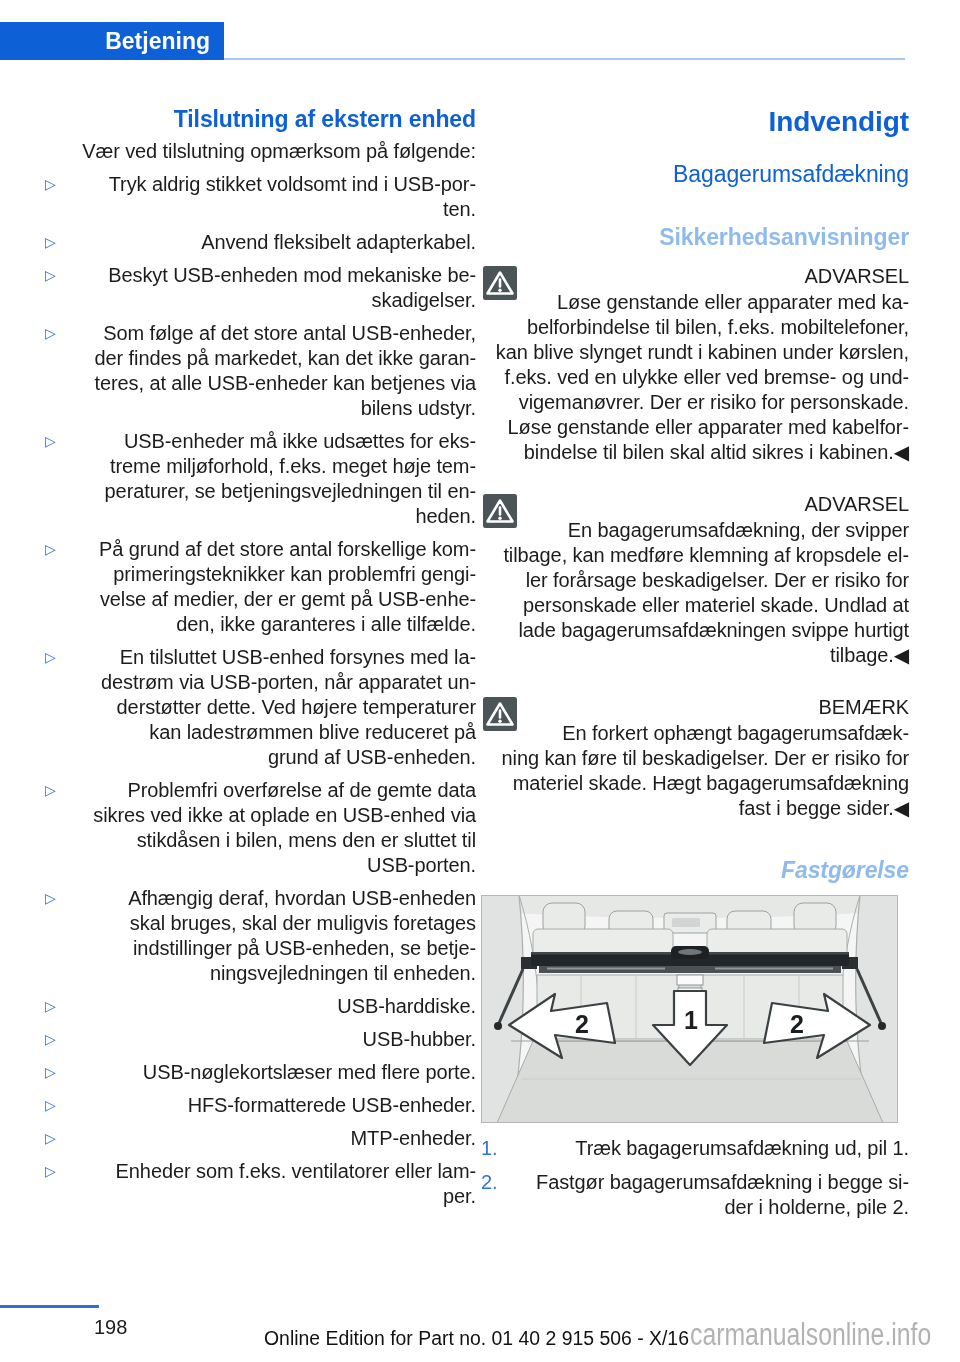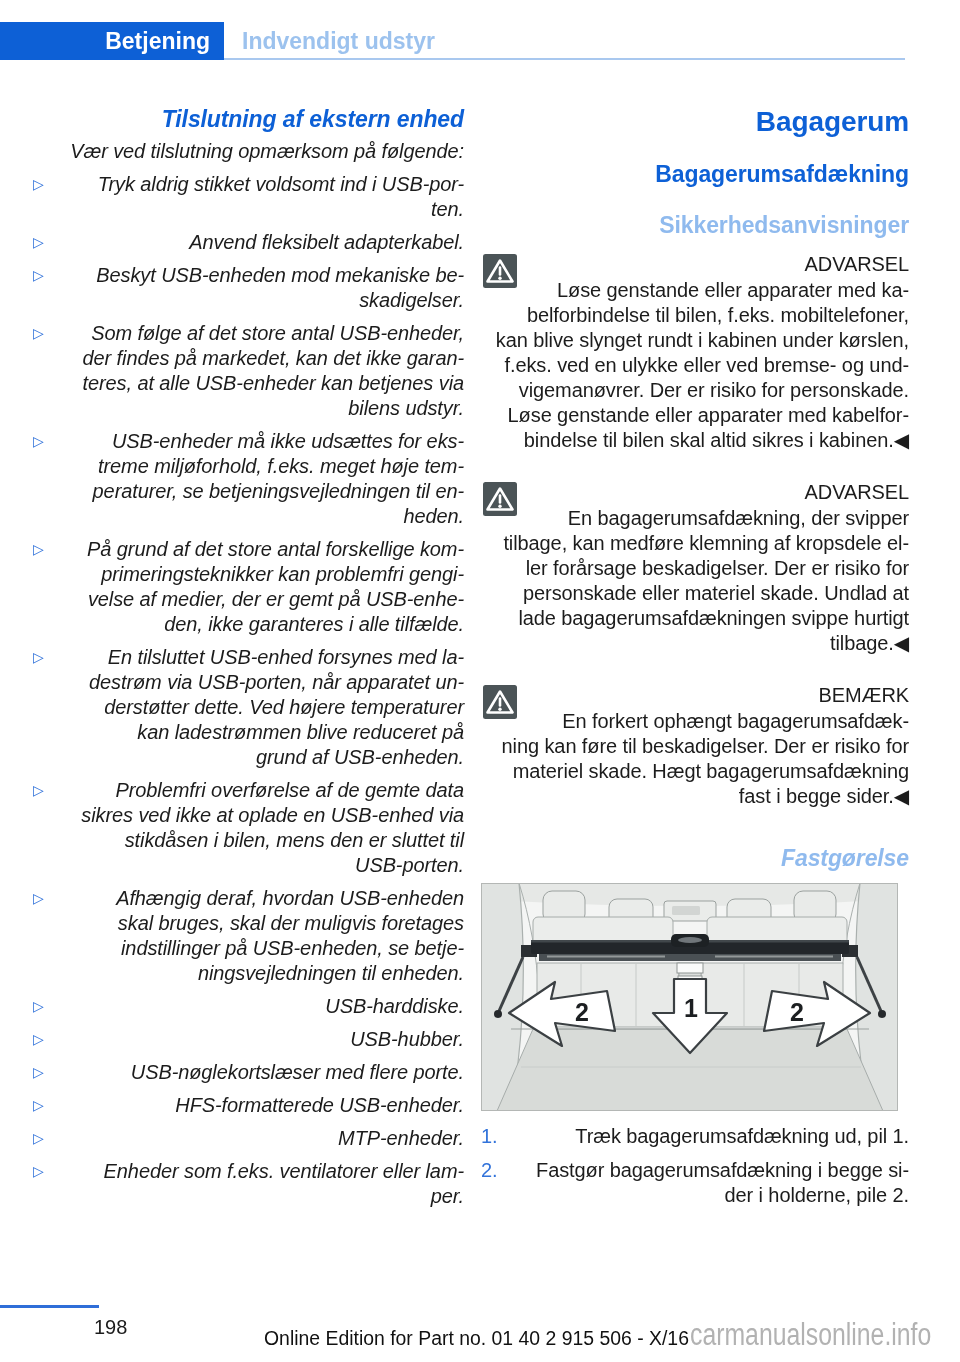--- a/index.html
+++ b/index.html
@@ -9,26 +9,26 @@
   
   .chapter-box{position:absolute;left:0;top:22px;width:224px;height:38px;background:#0d60d6;
                display:flex;justify-content:flex-end;align-items:center;padding-right:14px;box-sizing:border-box;}
   .chapter-box span{color:#ffffff;font-size:23px;font-weight:bold;}
   .section-label{position:absolute;left:242px;top:22px;height:38px;line-height:38px;
                  color:#9cc2ee;font-size:23px;font-weight:bold;}
   .header-rule{position:absolute;left:224px;top:58px;width:681px;height:2px;background:#a9c8ef;}
 
   
   .col{position:absolute;top:106px;font-size:20px;line-height:25px;letter-spacing:-0.1px;}
-  .col-left{left:32px;width:432px;font-style:italic;}
+  .col-left{left:44px;width:432px;}
   .col-right{left:481px;width:428px;}
 
   .h-blue{color:#0d60d6;font-size:23px;line-height:27px;font-weight:bold;margin:0 0 6px 0;}
   .h-big{color:#0d60d6;font-size:28px;line-height:32px;font-weight:bold;margin:0 0 23px 0;}
-  .h-sub{color:#0d60d6;font-size:23px;line-height:27px;font-weight:bold;margin:0 0 24px 0;}
+  .h-sub{color:#0d60d6;font-size:23px;line-height:27px;font-weight:normal;margin:0 0 36px 0;}
   .h-light{color:#8fbaee;font-size:23px;line-height:27px;font-weight:bold;margin:0 0 12px 0;}
   .h-fast{margin:36px 0 11px 0;font-style:italic;}
 
   p.body-p{margin:0 0 8px 0;white-space:pre;}
 
   ul.tri-list,ol.num-list{list-style:none;margin:0;padding:0;}
   ul.tri-list li{position:relative;padding-left:36px;margin-bottom:8px;}
   ul.tri-list .tri{position:absolute;left:1px;top:3px;font-size:14px;line-height:18px;color:#3273da;
                    font-family:"DejaVu Sans",sans-serif;}
   .li-text{white-space:pre;}
@@ -53,21 +53,20 @@
   .watermark .squish{display:inline-block;transform:scaleX(0.8);transform-origin:0 50%;}
 </style>
 </head>
 <body>
 
 <div class="page">
 
   <div class="chapter-box">
     <span>Betjening</span>
   </div>
-  <div class="section-label">Indvendigt udstyr</div>
   <div class="header-rule"></div>
 
   <div class="col col-left">
     <h2 class="h-blue">Tilslutning af ekstern enhed</h2>
     <p class="body-p">Vær ved tilslutning opmærksom på følgende:</p>
 
     <ul class="tri-list">
       <li><span class="tri">▷</span><span class="li-text">Tryk aldrig stikket voldsomt ind i USB-por-
 ten.</span></li>
       <li><span class="tri">▷</span><span class="li-text">Anvend fleksibelt adapterkabel.</span></li>
@@ -106,21 +105,21 @@
       <li><span class="tri">▷</span><span class="li-text">USB-hubber.</span></li>
       <li><span class="tri">▷</span><span class="li-text">USB-nøglekortslæser med flere porte.</span></li>
       <li><span class="tri">▷</span><span class="li-text">HFS-formatterede USB-enheder.</span></li>
       <li><span class="tri">▷</span><span class="li-text">MTP-enheder.</span></li>
       <li><span class="tri">▷</span><span class="li-text">Enheder som f.eks. ventilatorer eller lam-
 per.</span></li>
     </ul>
   </div>
 
   <div class="col col-right">
-    <h1 class="h-big">Bagagerum</h1>
+    <h1 class="h-big">Indvendigt</h1>
     <h2 class="h-sub">Bagagerumsafdækning</h2>
     <h3 class="h-light">Sikkerhedsanvisninger</h3>
 
     <div class="warning">
       <svg class="warn-icon" viewBox="0 0 34 34">
         <rect x="0" y="0" width="34" height="34" rx="2.5" fill="#4b5457"></rect>
         <path d="M17 6.5 L29.5 27.5 L4.5 27.5 Z" fill="none" stroke="#ffffff" stroke-width="2.6" stroke-linejoin="round"></path>
         <line x1="17" y1="13.5" x2="17" y2="20.5" stroke="#ffffff" stroke-width="2.6" stroke-linecap="round"></line>
         <circle cx="17" cy="24.3" r="1.7" fill="#ffffff"></circle>
       </svg>

